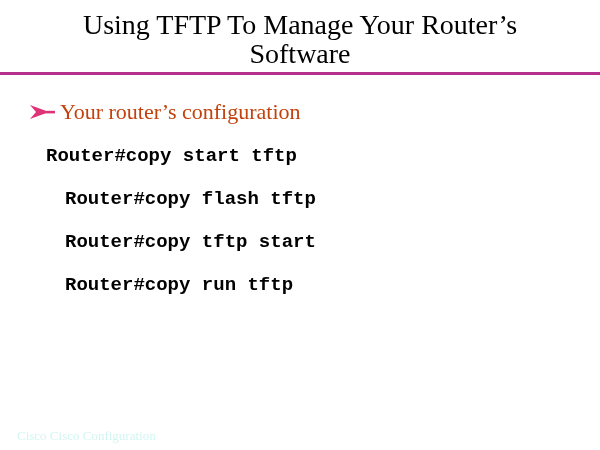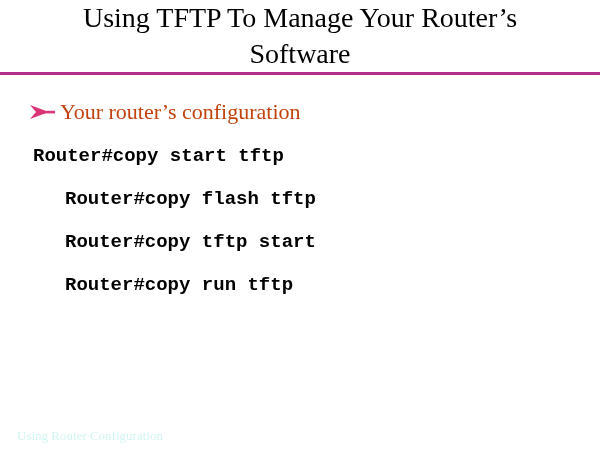--- a/index.html
+++ b/index.html
@@ -10,25 +10,26 @@
   .slide {
     position: relative;
     width: 600px;
     height: 450px;
     background: #ffffff;
     overflow: hidden;
     font-family: "Liberation Serif", serif;
   }
   .title {
     margin: 0 auto;
+    padding-top: 10px;
     max-width: 480px;
     text-align: center;
     font-family: "Liberation Serif", serif;
     font-size: 28px;
-    line-height: 36px;
+    line-height: 29px;
     font-weight: normal;
     color: #000000;
   }
   .rule {
     position: absolute;
     left: 0;
     top: 72px;
     width: 600px;
     height: 3px;
     border: none;
@@ -63,21 +64,21 @@
   .code-line {
     font-family: "Liberation Mono", "DejaVu Sans Mono", monospace;
     font-weight: bold;
     font-size: 19px;
     line-height: 23px;
     color: #000000;
     margin: 0 0 20px 65px;
     white-space: pre;
   }
   .code-line.first {
-    margin-left: 33px;
+    margin-left: 46px;
   }
   .footer {
     position: absolute;
     left: 0;
     bottom: 6px;
     width: 600px;
     box-sizing: border-box;
     padding: 0 17px;
     display: flex;
     justify-content: space-between;
@@ -104,16 +105,16 @@
   </div>
 
   <div class="code-block">
     <div class="code-line first">Router#copy start tftp</div>
     <div class="code-line">Router#copy flash tftp</div>
     <div class="code-line">Router#copy tftp start</div>
     <div class="code-line">Router#copy run tftp</div>
   </div>
 
   <div class="footer" style="color: rgb(210, 245, 242);">
-    <span class="footer-left">Using Router Configuration</span>
+    <span class="footer-left">Cisco Cisco Configuration</span>
   </div>
 
 </div>
 
 </body></html>

